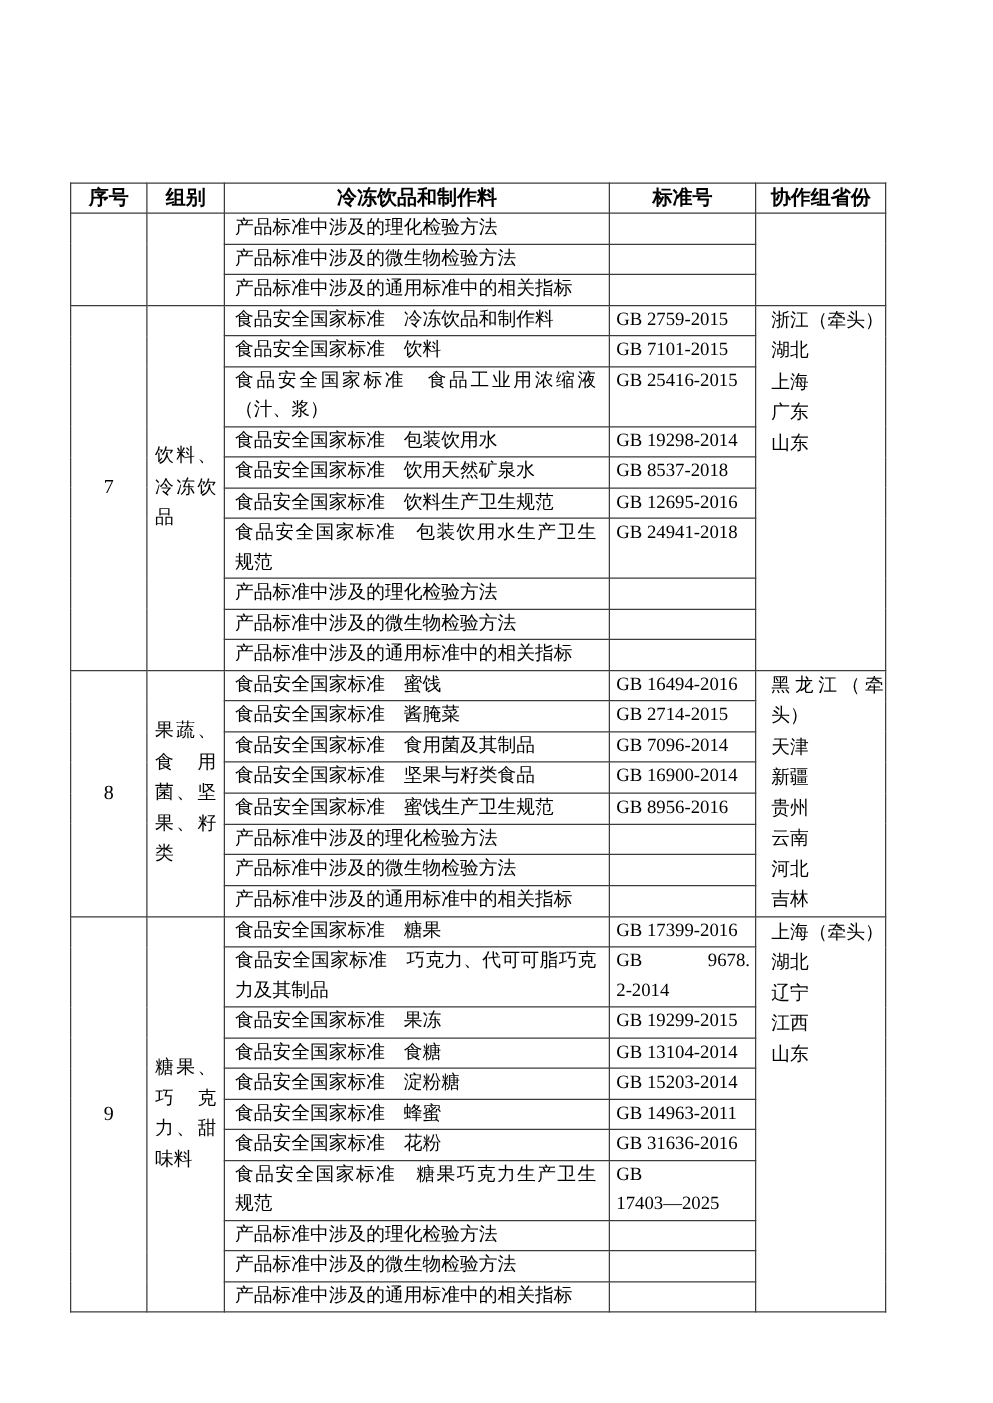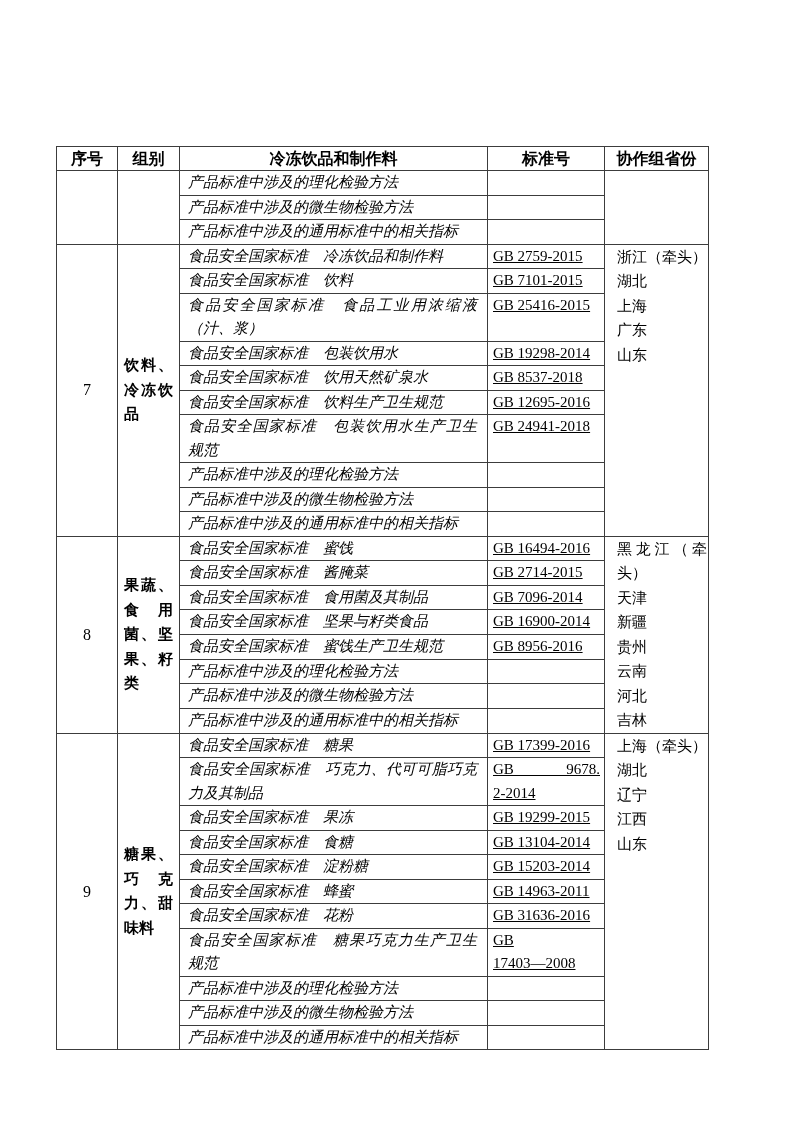--- a/index.html
+++ b/index.html
@@ -35,24 +35,23 @@
   td.seq {
     text-align: center; vertical-align: middle;
     font-size: 16px;
   }
   td.grp {
     vertical-align: middle;
     padding: 0 6px;
     text-align: justify;
     line-break: strict;
     line-height: 24.5px;
-    font-weight: bold;
-  }
-  td.cat { padding: 0 10px 0 8px; font-style: italic; }
-  td.std { padding: 0 4px 0 5px; text-decoration: underline; }
+  }
+  td.cat { padding: 0 10px 0 8px; }
+  td.std { padding: 0 4px 0 5px; }
   td.cat .line, td.std .line { min-height: 23.5px; }
   .line.spread {
     text-align: justify;
     text-align-last: justify;
   }
   td.prov {
     padding: 0 1px 0 12px;
     white-space: pre-wrap;
     text-align: justify;
     line-break: strict;
@@ -323,21 +322,21 @@
             <div class="line">GB 31636-2016</div>
           </td>
         </tr>
         <tr>
           <td class="cat">
             <div class="line spread">食品安全国家标准　糖果巧克力生产卫生</div>
             <div class="line">规范</div>
           </td>
           <td class="std">
             <div class="line spread">GB</div>
-            <div class="line">17403—2008</div>
+            <div class="line">17403—2025</div>
           </td>
         </tr>
         <tr>
           <td class="cat">
             <div class="line">产品标准中涉及的理化检验方法</div>
           </td>
           <td class="std"></td>
         </tr>
         <tr>
           <td class="cat">

